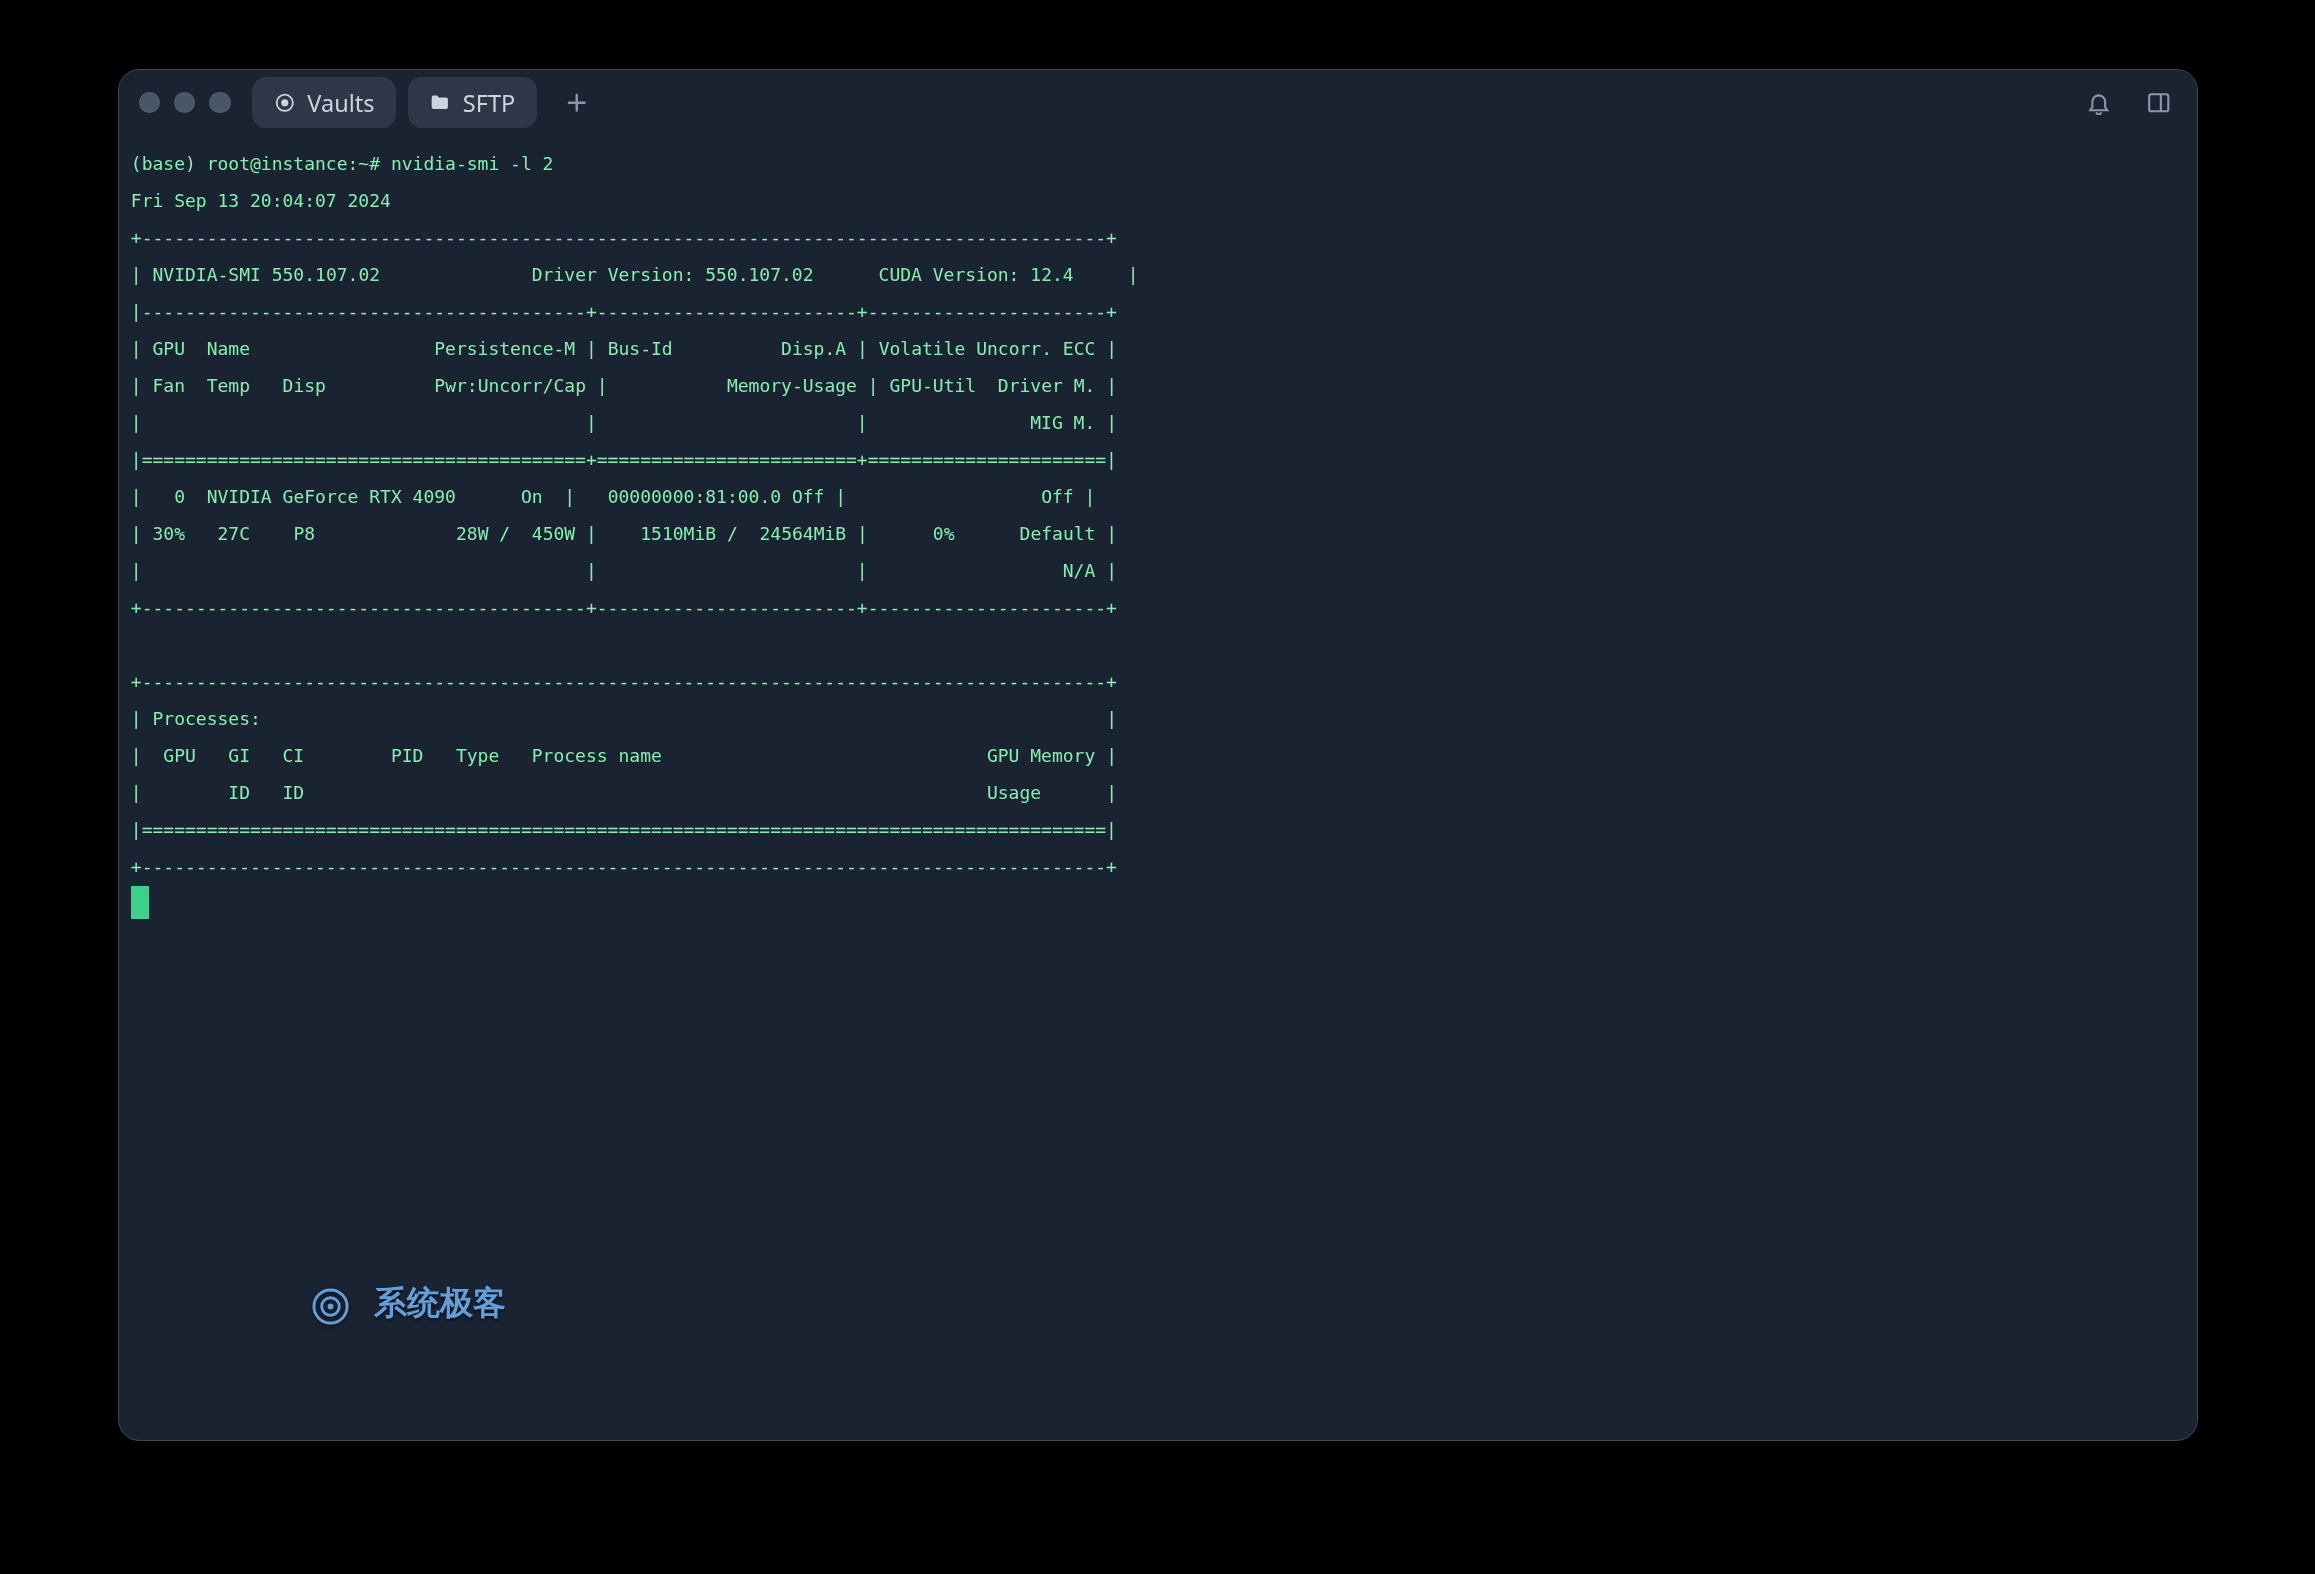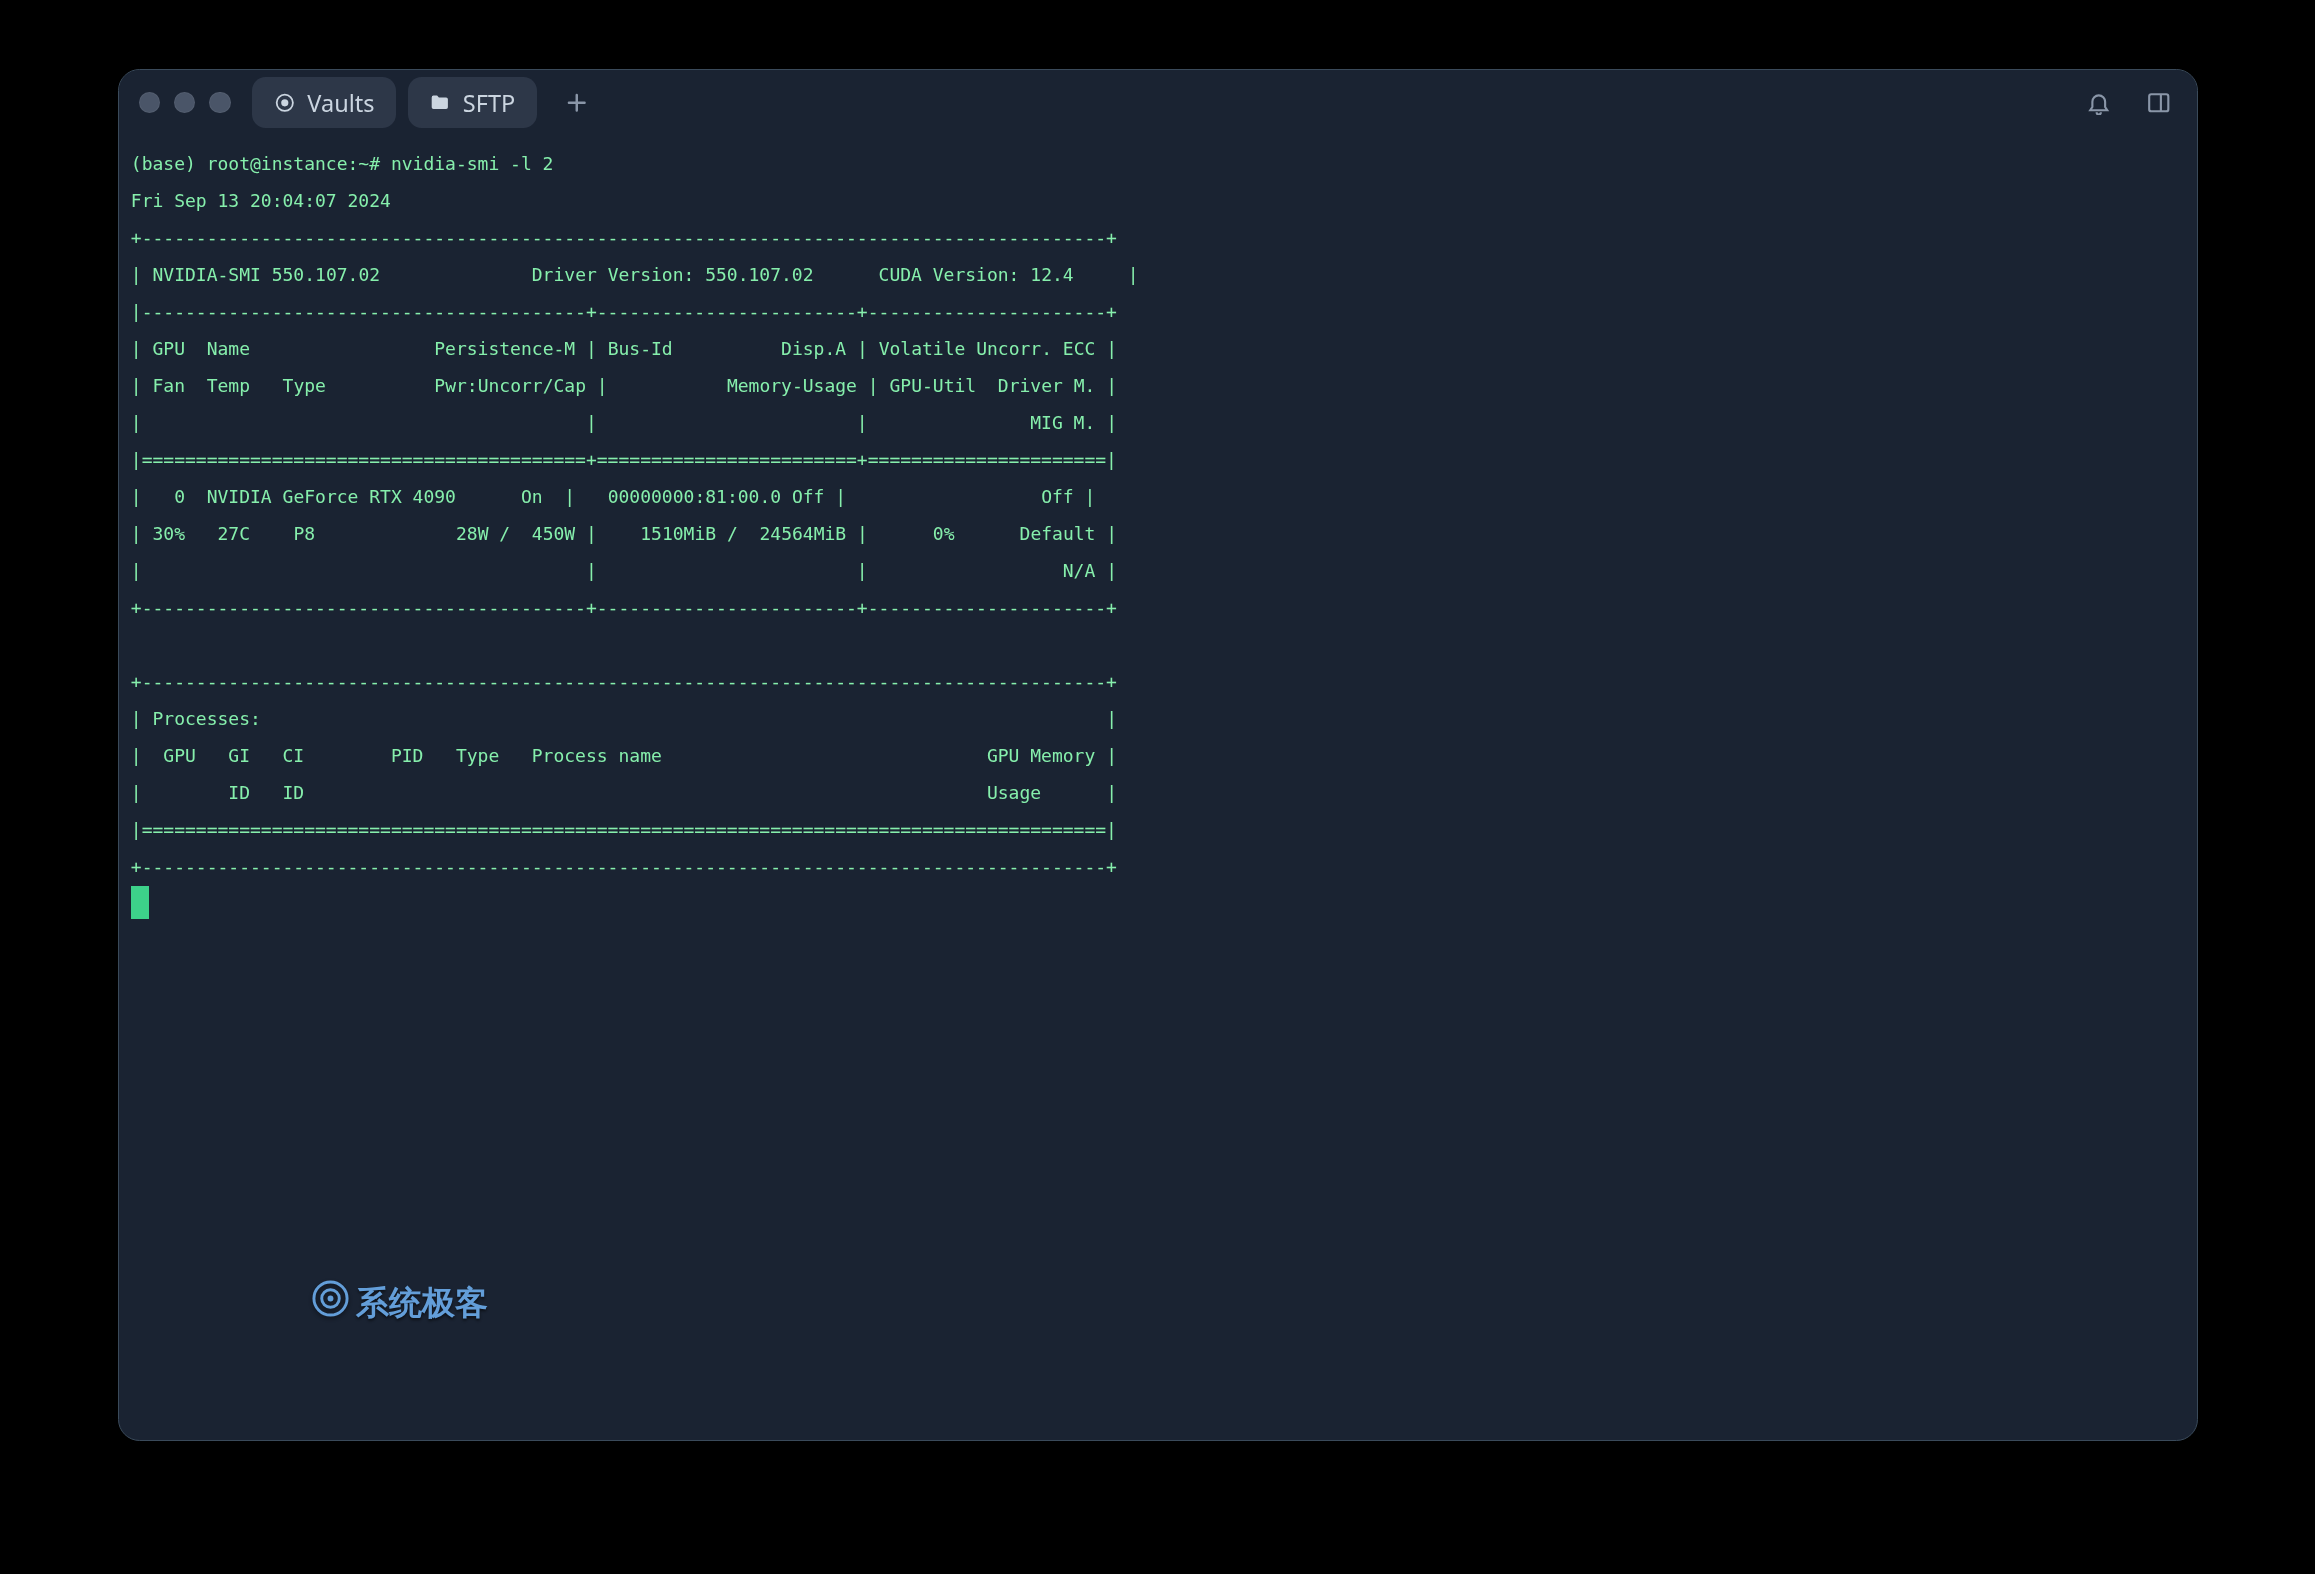--- a/index.html
+++ b/index.html
@@ -71,21 +71,21 @@
       display:inline-block;
       width:18.6px;height:33px;
       background:#3dd18a;
       vertical-align:middle;
       transform:translateY(-2px);
     }
     .watermark{
       position:absolute;
       left:192px;
       bottom:114px;
-      display:flex;align-items:flex-start;gap:6px;
+      display:flex;align-items:flex-end;gap:24px;
       font-family:system-ui,-apple-system,sans-serif;
       font-weight:700;
       font-size:33px;
       color:#6aa9e8;
       text-shadow:0 2px 2.9px rgba(0,0,0,.6);
       opacity:.92;
       pointer-events:none;
     }
     .watermark svg{width:39px;height:39px;filter:drop-shadow(0 2px 2px rgba(0,0,0,.5))}
   </style>
@@ -143,21 +143,21 @@
       </svg>
     </div>
   </div>
 
   <div class="terminal"><span>(base) root@instance:~# </span><span>nvidia-smi -l 2</span>
 <span>Fri Sep 13 20:04:07 2024</span>
 +-----------------------------------------------------------------------------------------+
 | <span>NVIDIA-SMI 550.107.02</span>              <span>Driver Version: 550.107.02</span>      <span>CUDA Version: 12.4</span>     |
 |-----------------------------------------+------------------------+----------------------+
 | <span>GPU  Name</span>                 <span>Persistence-M</span> | <span>Bus-Id</span>          <span>Disp.A</span> | <span>Volatile Uncorr. ECC</span> |
-| <span>Fan</span>  <span>Temp</span>   <span>Type</span>          <span>Pwr:Uncorr/Cap</span> |           <span>Memory-Usage</span> | <span>GPU-Util</span>  <span>Driver M.</span> |
+| <span>Fan</span>  <span>Temp</span>   <span>Disp</span>          <span>Pwr:Uncorr/Cap</span> |           <span>Memory-Usage</span> | <span>GPU-Util</span>  <span>Driver M.</span> |
 |                                         |                        |               <span>MIG M.</span> |
 |=========================================+========================+======================|
 |   <span>0</span>  <span>NVIDIA GeForce RTX 4090</span>      <span>On</span>  |   <span>00000000:81:00.0</span> <span>Off</span> |                  <span>Off</span> |
 | <span>30%</span>   <span>27C</span>    <span>P8</span>             <span>28W</span> /  <span>450W</span> |    <span>1510MiB</span> /  <span>24564MiB</span> |      <span>0%</span>      <span>Default</span> |
 |                                         |                        |                  <span>N/A</span> |
 +-----------------------------------------+------------------------+----------------------+
 
 +-----------------------------------------------------------------------------------------+
 | <span>Processes:</span>                                                                              |
 |<span>  GPU   GI   CI        PID   Type   Process name                              GPU Memory </span>|

